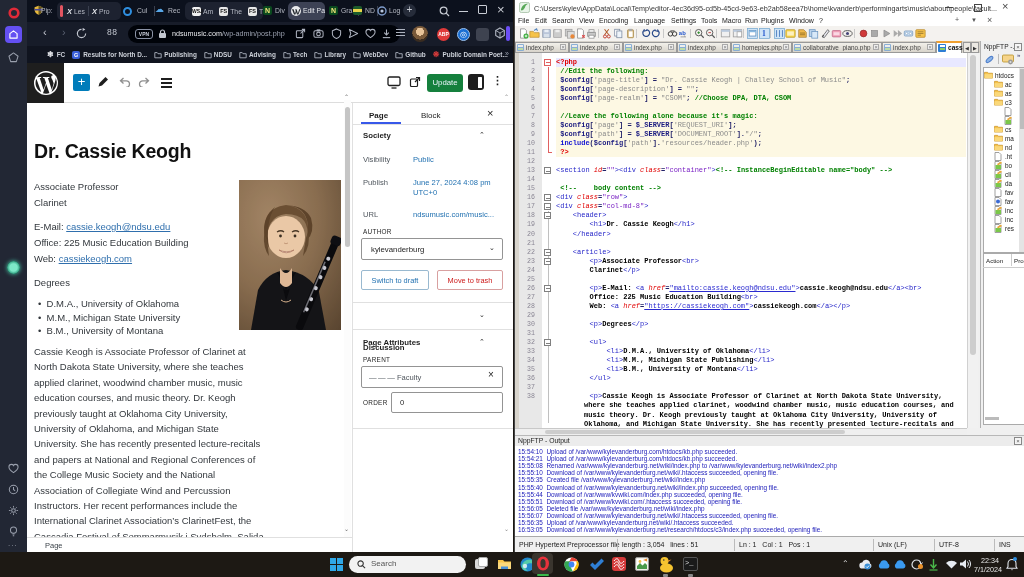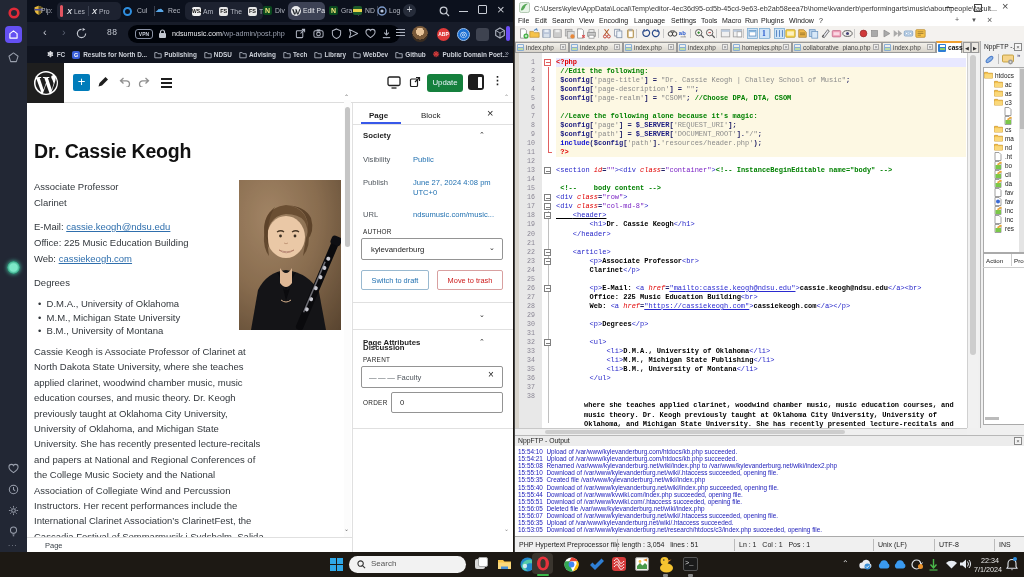--- a/index.html
+++ b/index.html
@@ -618,21 +618,21 @@
 <div class="ln" style="left:0px;top:113.1px;">13</div>
 <div class="cl" style="left:41px;top:113.1px;"><span class="t">&lt;section </span><span class="a">id</span><span class="op">=</span><span class="v">""</span><span class="t">&gt;&lt;div </span><span class="a">class</span><span class="op">=</span><span class="v">"container"</span><span class="t">&gt;</span><span class="c b">&lt;!-- InstanceBeginEditable name="body" --&gt;</span></div>
 <div class="ln" style="left:0px;top:122.2px;">14</div>
 <div class="ln" style="left:0px;top:131.2px;">15</div>
 <div class="cl" style="left:41px;top:131.2px;"> <span class="c b">&lt;!--&nbsp;&nbsp;&nbsp;&nbsp;body content --&gt;</span></div>
 <div class="ln" style="left:0px;top:140.2px;">16</div>
 <div class="cl" style="left:41px;top:140.2px;"><span class="t">&lt;div </span><span class="a">class</span><span class="op">=</span><span class="v">"row"</span><span class="t">&gt;</span></div>
 <div class="ln" style="left:0px;top:149.3px;">17</div>
 <div class="cl" style="left:41px;top:149.3px;"><span class="t">&lt;div </span><span class="a">class</span><span class="op">=</span><span class="v">"col-md-8"</span><span class="t">&gt;</span></div>
 <div class="ln" style="left:0px;top:158.4px;">18</div>
-<div class="cl" style="left:41px;top:158.4px;text-decoration:underline;">    <span class="t">&lt;header&gt;</span></div>
+<div class="cl" style="left:41px;top:158.4px;">    <span class="t">&lt;header&gt;</span></div>
 <div class="ln" style="left:0px;top:167.4px;">19</div>
 <div class="cl" style="left:41px;top:167.4px;">        <span class="t">&lt;h1&gt;</span><span class="b">Dr. Cassie Keogh</span><span class="t">&lt;/h1&gt;</span></div>
 <div class="ln" style="left:0px;top:176.5px;">20</div>
 <div class="cl" style="left:41px;top:176.5px;">    <span class="t">&lt;/header&gt;</span></div>
 <div class="ln" style="left:0px;top:185.5px;">21</div>
 <div class="ln" style="left:0px;top:194.6px;">22</div>
 <div class="cl" style="left:41px;top:194.6px;">    <span class="t">&lt;article&gt;</span></div>
 <div class="ln" style="left:0px;top:203.6px;">23</div>
 <div class="cl" style="left:41px;top:203.6px;">        <span class="t">&lt;p&gt;</span><span class="b">Associate Professor</span><span class="t">&lt;br&gt;</span></div>
 <div class="ln" style="left:0px;top:212.7px;">24</div>
@@ -653,20 +653,21 @@
 <div class="ln" style="left:0px;top:294.1px;">33</div>
 <div class="cl" style="left:41px;top:294.1px;">            <span class="t">&lt;li&gt;</span><span class="b">D.M.A., University of Oklahoma</span><span class="t">&lt;/li&gt;</span></div>
 <div class="ln" style="left:0px;top:303.2px;">34</div>
 <div class="cl" style="left:41px;top:303.2px;">            <span class="t">&lt;li&gt;</span><span class="b">M.M., Michigan State Publishing</span><span class="t">&lt;/li&gt;</span></div>
 <div class="ln" style="left:0px;top:312.2px;">35</div>
 <div class="cl" style="left:41px;top:312.2px;">            <span class="t">&lt;li&gt;</span><span class="b">B.M., University of Montana</span><span class="t">&lt;/li&gt;</span></div>
 <div class="ln" style="left:0px;top:321.2px;">36</div>
 <div class="cl" style="left:41px;top:321.2px;">        <span class="t">&lt;/ul&gt;</span></div>
 <div class="ln" style="left:0px;top:330.3px;">37</div>
 <div class="ln" style="left:0px;top:339.4px;">38</div>
+<div class="cl" style="left:41px;top:339.4px;">        <span class="t">&lt;p&gt;</span><span class="b">Cassie Keogh is Associate Professor of Clarinet at North Dakota State University,</span></div>
 <div class="cl" style="left:69px;top:348.4px;"><span class="b">where she teaches applied clarinet, woodwind chamber music, music education courses, and</span></div>
 <div class="cl" style="left:69px;top:366.5px;"><span class="b">Oklahoma, and Michigan State University. She has recently presented lecture-recitals and</span></div>
 <div class="cl" style="left:69px;top:357.5px;"><span class="b">music theory. Dr. Keogh previously taught at Oklahoma City University, University of</span></div>
 <div class="abs" style="left:29px;top:5.5px;width:7px;height:7px;border:1px solid #e06060;background:#fff;z-index:3;">
         <div style="position:absolute;left:1px;top:2.5px;width:3.5px;height:1px;background:#e06060;"></div>
       </div>
 <div class="abs" style="left:32.5px;top:13.5px;width:1px;height:86.5px;background:#e06060;"></div>
 <div class="abs" style="left:32.5px;top:99.0px;width:4px;height:1px;background:#e06060;"></div>
 <div class="abs" style="left:29px;top:114.1px;width:7px;height:7px;border:1px solid #808080;background:#fff;z-index:3;">
         <div style="position:absolute;left:1px;top:2.5px;width:3.5px;height:1px;background:#808080;"></div>

